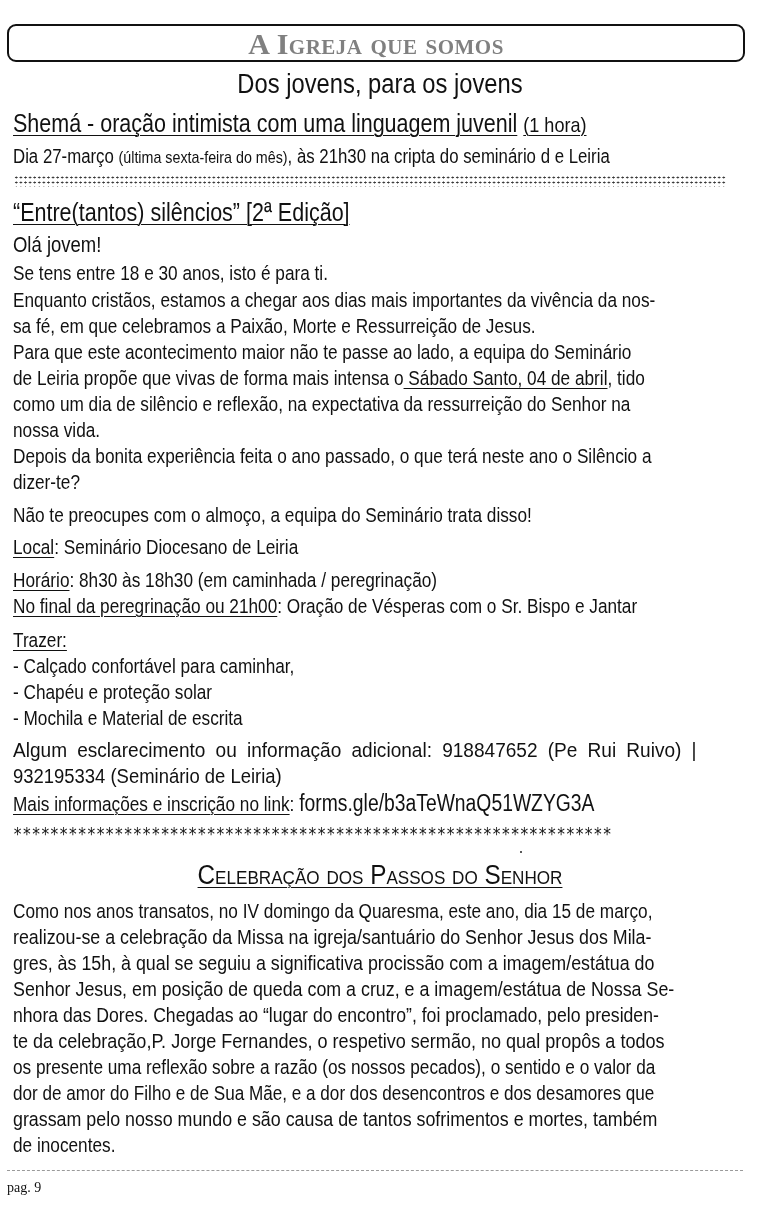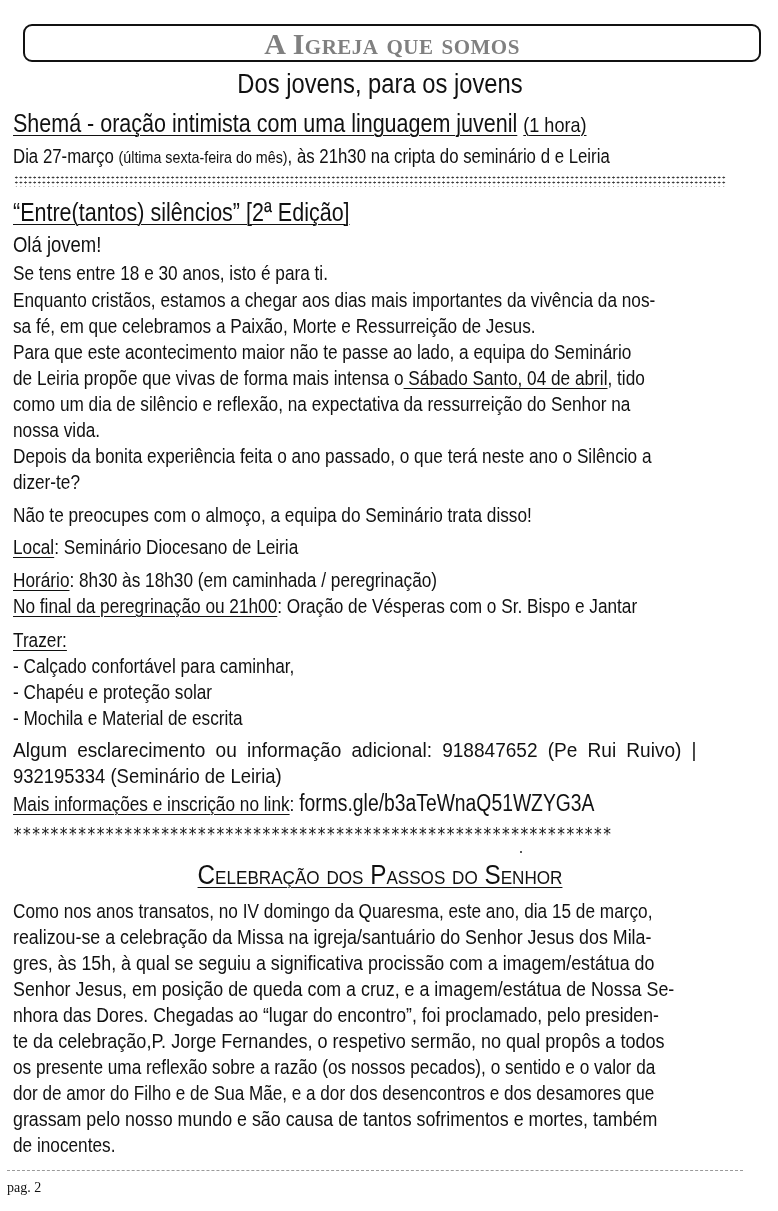--- a/index.html
+++ b/index.html
@@ -7,21 +7,20 @@
     width: 778px; height: 1211px; position: relative; overflow: hidden;
     font-family: "Liberation Sans Narrow", "Liberation Sans", sans-serif;
     color: #111;
   }
   .page { position: absolute; left: 0; top: 0; width: 778px; height: 1211px; }
 
   .masthead {
     position: absolute; left: 7px; top: 24px; width: 738px; height: 38px;
     border: 2px solid #111; border-radius: 9px; box-sizing: border-box;
     text-align: center;
-    margin-left: 16px;
   }
   .masthead-title {
     font-family: "Liberation Serif", "DejaVu Serif", serif;
     font-weight: bold; color: #808080; font-size: 30px; line-height: 36px;
     font-variant: small-caps; letter-spacing: 0.5px;
   }
 
   .subtitle {
     position: absolute; left: 0; width: 760px; top: 66px; text-align: center;
     font-size: 27px; line-height: 36px; color: #111;
@@ -134,14 +133,14 @@
   <div class="txt body" style="top:950px; transform:scaleX(0.87);">gres, às 15h, à qual se seguiu a significativa procissão com a imagem/estátua do</div>
   <div class="txt body" style="top:976px; transform:scaleX(0.87);">Senhor Jesus, em posição de queda com a cruz, e a imagem/estátua de Nossa Se-</div>
   <div class="txt body" style="top:1002px; transform:scaleX(0.86);">nhora das Dores. Chegadas ao “lugar do encontro”, foi proclamado, pelo presiden-</div>
   <div class="txt body" style="top:1028px; transform:scaleX(0.88);">te da celebração,P. Jorge Fernandes, o respetivo sermão, no qual propôs a todos</div>
   <div class="txt body" style="top:1054px;">os presente uma reflexão sobre a razão (os nossos pecados), o sentido e o valor da</div>
   <div class="txt body" style="top:1080px; transform:scaleX(0.835);">dor de amor do Filho e de Sua Mãe, e a dor dos desencontros e dos desamores que</div>
   <div class="txt body" style="top:1106px; transform:scaleX(0.87);">grassam pelo nosso mundo e são causa de tantos sofrimentos e mortes, também</div>
   <div class="txt body" style="top:1132px;">de inocentes.</div>
 
   <div class="footer-rule"></div>
-  <div class="footer-page">pag. 2</div>
+  <div class="footer-page">pag. 9</div>
 </div>
 
 </body></html>

